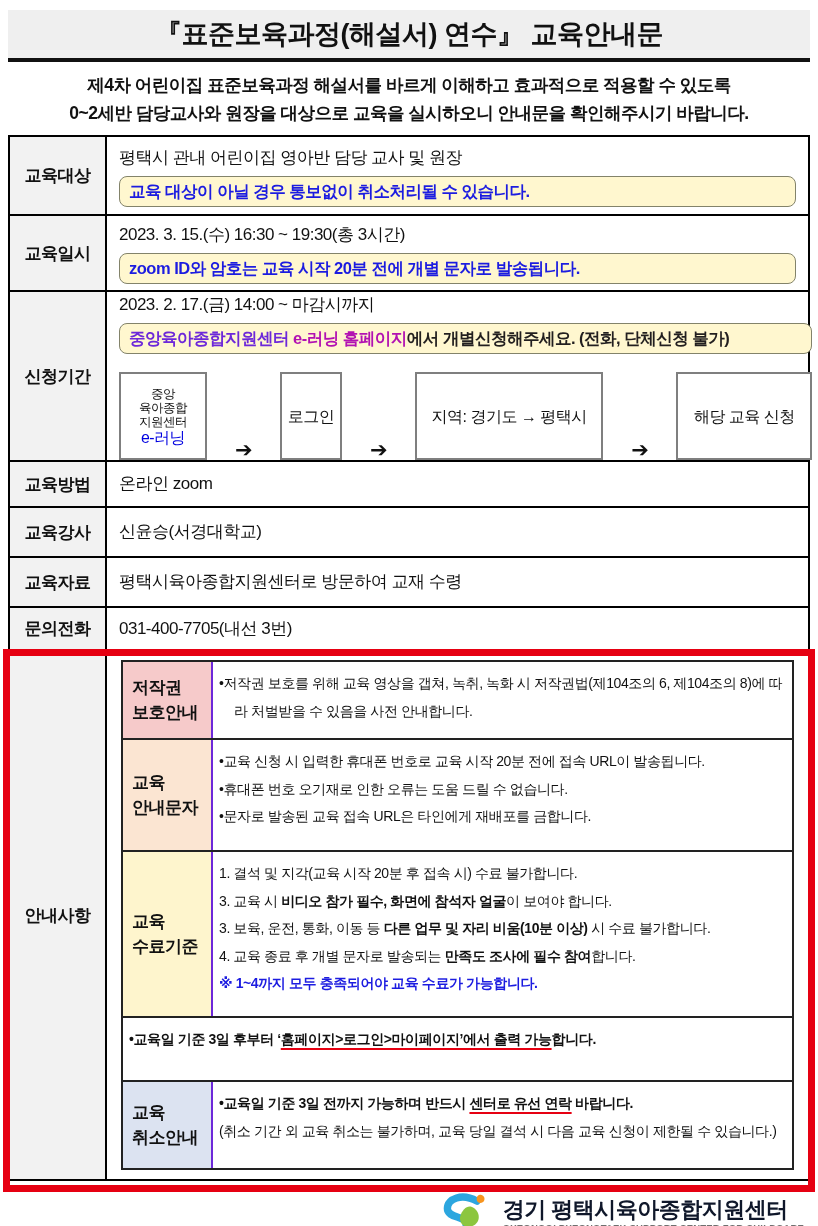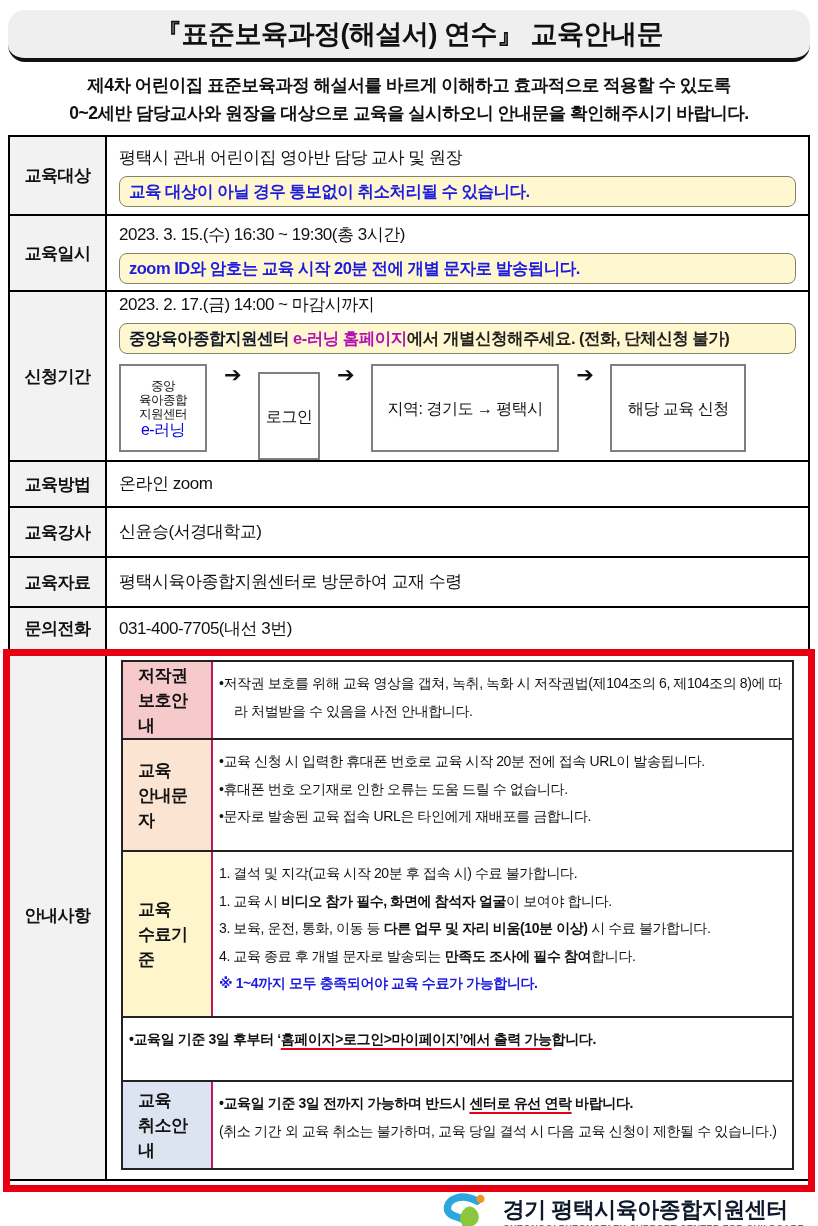--- a/index.html
+++ b/index.html
@@ -2,21 +2,21 @@
 <html><head>
 <meta charset="utf-8">
 <style>
   html,body{margin:0;padding:0;background:#fff;}
   body{width:818px;height:1226px;overflow:hidden;
        font-family:"Liberation Sans","DejaVu Sans",sans-serif;color:#111;}
   *{box-sizing:border-box;}
 
   
   .title-box{margin:10px 8px 0;height:52px;background:#efefef;
-             border-bottom:4px solid #111;display:flex;align-items:center;justify-content:center;border-radius:17px;}
+             border-bottom:4px solid #111;display:flex;align-items:center;justify-content:center;}
   .title-box h1{margin:0;font-size:27px;font-weight:800;letter-spacing:-0.5px;}
 
   
   .intro{margin:9px 8px 8px;text-align:center;font-size:17.5px;font-weight:700;
          line-height:28px;letter-spacing:-0.5px;}
 
   
   .table{margin:0 8px;border:2px solid #000;}
   .row{display:flex;border-top:2px solid #000;}
   .row:first-child{border-top:none;}
@@ -27,43 +27,43 @@
        flex-direction:column;justify-content:center;border-radius:26px;}
   .r1{height:77px}.r2{height:76px}.r3{height:170px}.r4{height:46px}
   .r5{height:50px}.r6{height:50px}.r7{height:43px}.r8{height:530px;position:relative;}
 
   .con .line{line-height:26px;}
 
   
   .note{display:block;margin-top:5px;background:#fff7cf;border:1px solid #83836a;
         border-radius:8px;padding:2px 9px 3px;font-size:16.5px;font-weight:700;
         color:#1c1ce0;line-height:24px;}
-  .note .nv{color:#0f172a;}
+  .note .nv{color:#6d28d9;}
   .note .mg{color:#b212b2;}
   .note .bk{color:#221f1f;}
 
   
-  .flow{display:flex;align-items:flex-start;gap:17px;margin-top:10px;}
+  .flow{display:flex;align-items:flex-end;gap:28px;margin-top:10px;}
   .fbox{border:2px solid #7f7f7f;background:#fff;height:88px;display:flex;
         flex-direction:column;align-items:center;justify-content:center;
         text-align:center;font-size:16px;line-height:19px;}
   .fbox.s1{width:88px;font-size:12.5px;line-height:14px;}
   .fbox.s1 .elearn{color:#0000e0;font-size:16px;margin-top:2px;}
   .fbox.s2{width:62px;margin-top:8px;}
   .fbox.s3{width:188px;}
   .fbox.s4{width:136px;}
   .farrow{font-size:21px;font-weight:900;line-height:1;}
 
   
   .red-frame{position:absolute;inset:-2px -7px -13px -7px;border:7px solid #e60012;
              pointer-events:none;z-index:5;}
   .ntable{margin:12px 14px;border:2px solid #222;}
   .nrow{display:flex;border-top:2px solid #222;}
   .nrow:first-child{border-top:none;}
-  .nlab{width:90px;min-width:90px;border-right:2px solid #be185d;padding:0 15px;
+  .nlab{width:90px;min-width:90px;border-right:2px solid #6d28d9;padding:0 9px;
         display:flex;flex-direction:column;justify-content:center;
         font-size:17px;font-weight:700;letter-spacing:-0.5px;}
   .nlab span{display:block;text-align:justify;text-align-last:justify;line-height:25px;}
   .nlab.pink{background:#f6caca;}
   .nlab.peach{background:#fbe5d2;}
   .nlab.yellow{background:#fef5cd;}
   .nlab.green{background:#d7f0df;}
   .nlab.lav{background:#dce3f1;}
   .ncon{flex:1;padding:8px 6px;font-size:14px;line-height:27.5px;letter-spacing:-0.4px;
         display:flex;flex-direction:column;justify-content:flex-start;}
@@ -189,21 +189,21 @@
           </div>
         </div>
 
         <div class="nrow nr3">
           <div class="nlab yellow">
             <span>교육</span>
             <span>수료기준</span>
           </div>
           <div class="ncon">
             <div class="nline"><span>1. 결석 및 지각(교육 시작 20분 후 접속 시) 수료 불가합니다.</span></div>
-            <div class="nline"><span>1. 교육 시 </span><span class="b">비디오 참가 필수, 화면에 참석자 얼굴</span><span>이 보여야 합니다.</span></div>
+            <div class="nline"><span>3. 교육 시 </span><span class="b">비디오 참가 필수, 화면에 참석자 얼굴</span><span>이 보여야 합니다.</span></div>
             <div class="nline"><span>3. 보육, 운전, 통화, 이동 등 </span><span class="b">다른 업무 및 자리 비움(10분 이상)</span><span> 시 수료 불가합니다.</span></div>
             <div class="nline"><span>4. 교육 종료 후 개별 문자로 발송되는 </span><span class="b">만족도 조사에 필수 참여</span><span>합니다.</span></div>
             <div class="nline"><span class="b bl">※ 1~4까지 모두 충족되어야 교육 수료가 가능합니다.</span></div>
           </div>
         </div>
 
         <div class="nrow nr4">
           <div class="ncon">
             <div class="nline"><span class="b">•교육일 기준 3일 후부터 ‘</span><span class="b rl">홈페이지&gt;로그인&gt;마이페이지’에서 출력 가능</span><span class="b">합니다.</span></div>
           </div>

